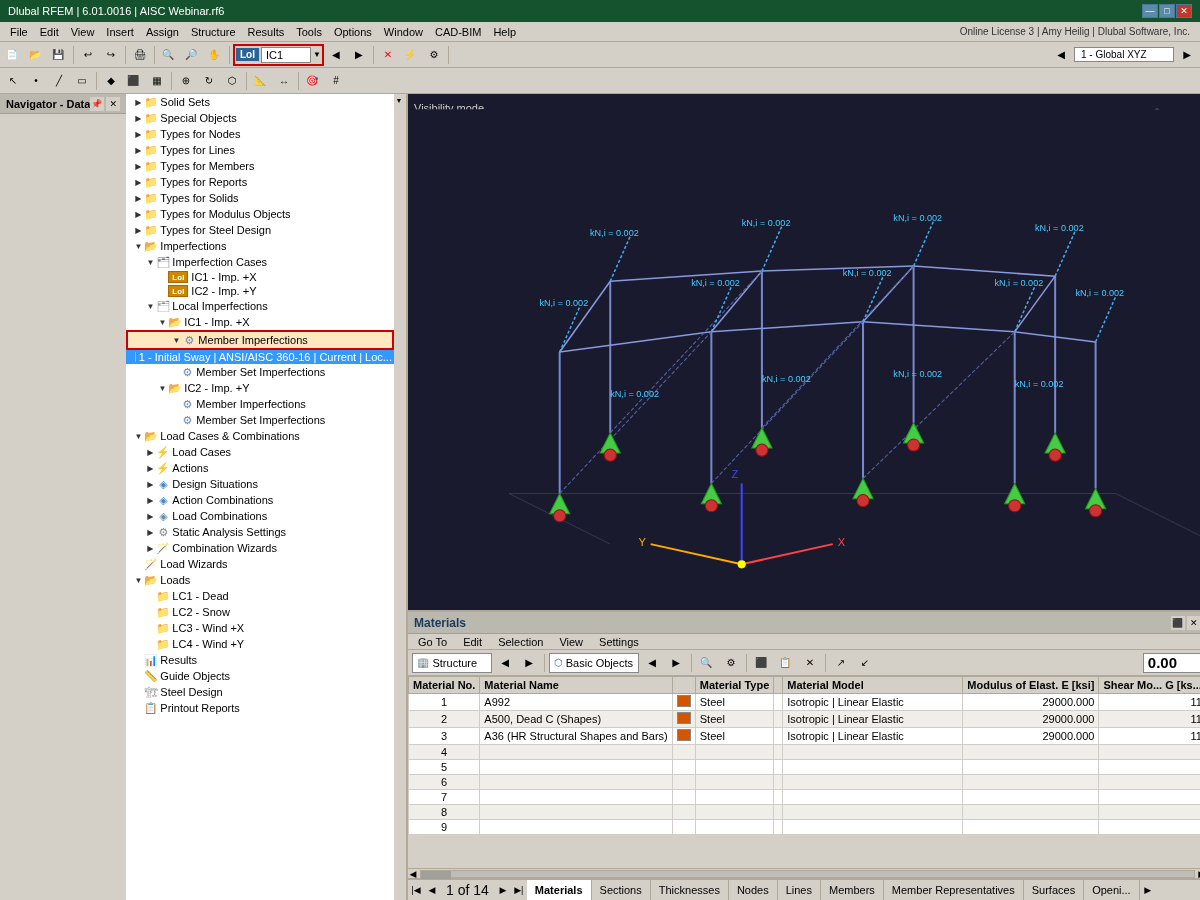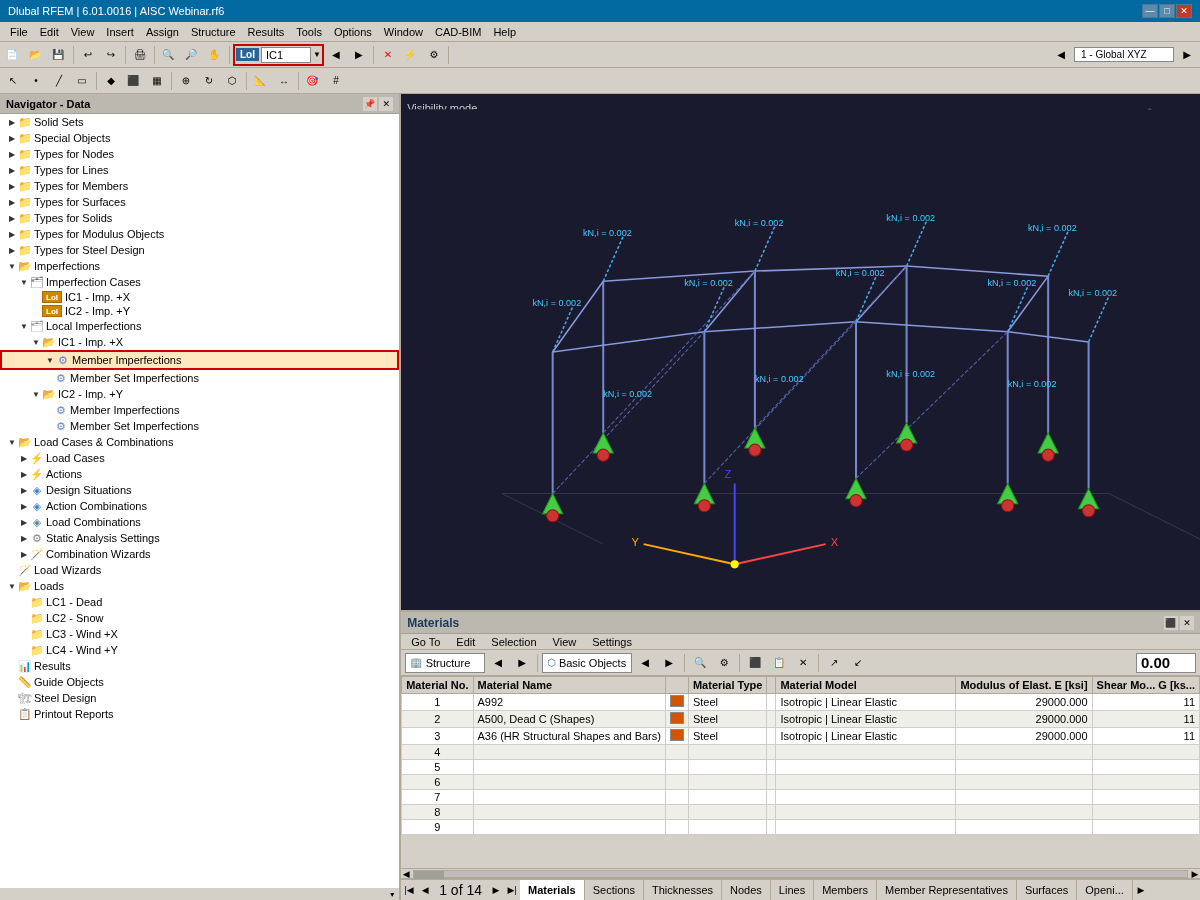--- a/index.html
+++ b/index.html
@@ -1,35 +1,35 @@
 <!DOCTYPE html>
 <html><head>
   <meta charset="utf-8">
   <style>
     * { margin: 0; padding: 0; box-sizing: border-box; }
     body { width: 1200px; height: 900px; overflow: hidden; font-family: 'Segoe UI', Tahoma, Geneva, Verdana, sans-serif; font-size: 11px; background: #d4d0c8; }
 
     
-    #title-bar { height: 22px; background: #0369a1; display: flex; align-items: center; justify-content: space-between; padding: 0 8px; color: white; }
+    #title-bar { height: 22px; background: #14532d; display: flex; align-items: center; justify-content: space-between; padding: 0 8px; color: white; }
     #title-bar .ctrl-btn { width: 16px; height: 14px; background: #5d8aa8; border: 1px solid #4a7a9b; display: flex; align-items: center; justify-content: center; font-size: 9px; cursor: pointer; color: white; }
 
     
     #menu-bar { height: 20px; background: #d4d0c8; display: flex; align-items: center; border-bottom: 1px solid #b0a898; padding: 0 4px; }
     .menu-item { padding: 2px 6px; font-size: 11px; cursor: pointer; }
 
     
     .toolbar { height: 26px; background: #d4d0c8; border-bottom: 1px solid #b0a898; display: flex; align-items: center; padding: 1px 2px; gap: 1px; flex-wrap: nowrap; overflow: hidden; }
     .tb-btn { width: 22px; height: 22px; background: #d4d0c8; border: 1px solid transparent; display: flex; align-items: center; justify-content: center; cursor: pointer; font-size: 10px; }
     .tb-sep { width: 1px; height: 18px; background: #b0a898; margin: 0 2px; }
 
     
     #main { display: flex; height: calc(900px - 22px - 20px - 26px - 26px); }
 
     
-    #navigator { width: 408px; background: #d4d0c8; border-right: 2px solid #b0a898; display: flex; flex-direction: column; }
+    #navigator { width: 408px; background: #d4d0c8; border-right: 2px solid #b0a898; display: flex; flex-direction: row; }
     #nav-header { height: 20px; background: #bbb8b0; border-bottom: 1px solid #a0a098; display: flex; align-items: center; justify-content: space-between; padding: 0 6px; }
     #nav-header span { font-size: 11px; font-weight: bold; }
     #nav-header .nav-btns { display: flex; gap: 2px; }
     #nav-tree { flex: 1; overflow-y: auto; background: white; }
     .tree-item { display: flex; align-items: center; padding: 1px 2px; cursor: pointer; white-space: nowrap; overflow: hidden; }
     .tree-item.selected { background: #3399ff; color: white; }
     .tree-indent { display: inline-block; }
     .tree-arrow { width: 12px; display: inline-flex; align-items: center; justify-content: center; font-size: 8px; color: #333; }
     .tree-icon { width: 14px; height: 14px; margin-right: 2px; display: inline-flex; align-items: center; justify-content: center; }
     .tree-label { font-size: 11px; }
@@ -105,20 +105,23 @@
   <div class="menu-item">View</div>
   <div class="menu-item">Insert</div>
   <div class="menu-item">Assign</div>
   <div class="menu-item">Structure</div>
   <div class="menu-item">Results</div>
   <div class="menu-item">Tools</div>
   <div class="menu-item">Options</div>
   <div class="menu-item">Window</div>
   <div class="menu-item">CAD-BIM</div>
   <div class="menu-item">Help</div>
+  <div style="flex:1;display:flex;justify-content:flex-end;padding-right:6px;">
+    <span style="font-size:10px;color:#333;">Online License 3 | Amy Heilig | Dlubal Software, Inc.</span>
+  </div>
 </div>
 
 <div class="toolbar">
   <div class="tb-btn">📄</div>
   <div class="tb-btn">📂</div>
   <div class="tb-btn">💾</div>
   <div class="tb-sep"></div>
   <div class="tb-btn">↩</div>
   <div class="tb-btn">↪</div>
   <div class="tb-sep"></div>
@@ -215,21 +218,21 @@
         <span class="tree-indent" style="width:4px;"></span>
         <span class="tree-arrow">▶</span>
         <span class="tree-icon folder-yellow">📁</span>
         <span class="tree-label">Types for Members</span>
       </div>
 
       <div class="tree-item">
         <span class="tree-indent" style="width:4px;"></span>
         <span class="tree-arrow">▶</span>
         <span class="tree-icon folder-yellow">📁</span>
-        <span class="tree-label">Types for Surfaces</span>
+        <span class="tree-label">Types for Reports</span>
       </div>
 
       <div class="tree-item">
         <span class="tree-indent" style="width:4px;"></span>
         <span class="tree-arrow">▶</span>
         <span class="tree-icon folder-yellow">📁</span>
         <span class="tree-label">Types for Solids</span>
       </div>
 
       <div class="tree-item">
@@ -288,20 +291,26 @@
         <span class="tree-label">IC1 - Imp. +X</span>
       </div>
 
       <div class="tree-item red-outline" style="background:#ffe8c0;">
         <span class="tree-indent" style="width:40px;"></span>
         <span class="tree-arrow">▼</span>
         <span class="tree-icon" style="color:#6688cc;">⚙</span>
         <span class="tree-label">Member Imperfections</span>
       </div>
 
+      <div class="tree-item selected">
+        <span class="tree-indent" style="width:52px;"></span>
+        <span class="tree-arrow" style="width:8px;"></span>
+        <span class="tree-icon" style="background:#a0b8e0;width:12px;height:10px;display:inline-block;margin-right:3px;"></span>
+        <span class="tree-label">1 - Initial Sway | ANSI/AISC 360-16 | Current | Loc...</span>
+      </div>
 
       <div class="tree-item">
         <span class="tree-indent" style="width:40px;"></span>
         <span class="tree-arrow" style="width:12px;"></span>
         <span class="tree-icon" style="color:#6688cc;">⚙</span>
         <span class="tree-label">Member Set Imperfections</span>
       </div>
 
       <div class="tree-item">
         <span class="tree-indent" style="width:28px;"></span>

